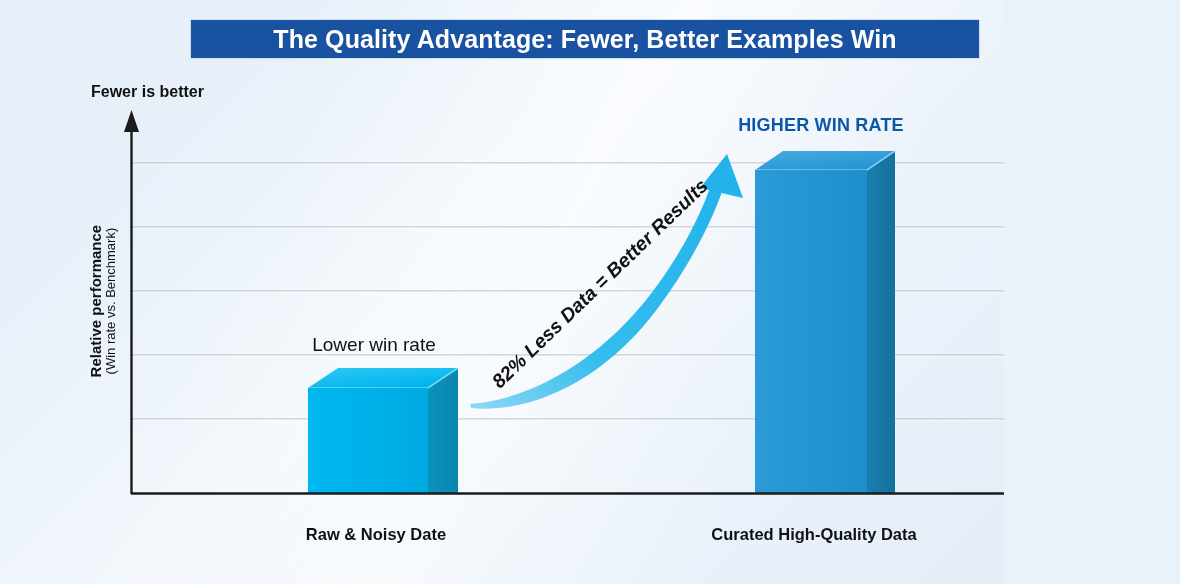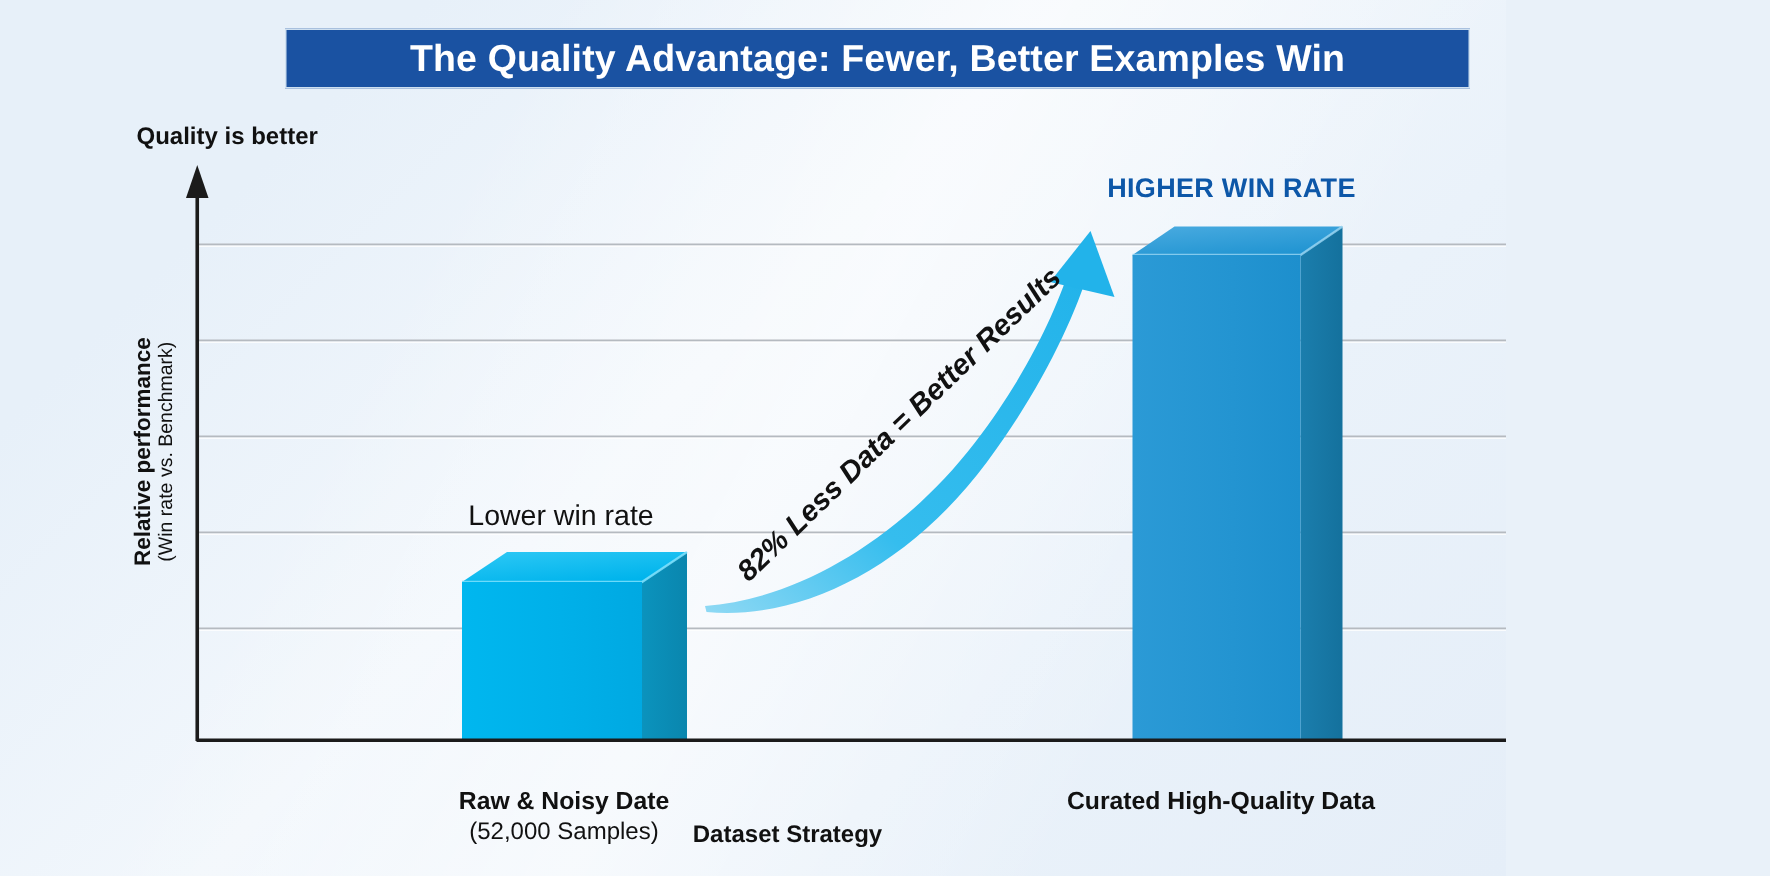--- a/index.html
+++ b/index.html
@@ -256,37 +256,35 @@
     <g>
 
       <line x1="131.5" y1="494" x2="131.5" y2="122" stroke="#1b1b1b" stroke-width="2.4"></line>
       <polygon points="131.5,110 139,132 124,132" fill="#1b1b1b"></polygon>
 
       <line x1="131" y1="493.5" x2="1050" y2="493.5" stroke="#1b1b1b" stroke-width="2.4"></line>
       <polygon points="1063,493.5 1040,502 1040,485" fill="#1b1b1b"></polygon>
     </g>
   </svg>
 
-  <div id="higher-is-better">Quality is better</div>
+  <div id="higher-is-better">Fewer is better</div>
 
   <div id="y-axis-label">
     <span class="main">Relative performance</span>
     <span class="sub">(Win rate vs. Benchmark)</span>
   </div>
 
   <div id="cat-label-0" class="cat-label">
     <span class="name">Raw &amp; Noisy Date</span>
-    <span class="count">(52,000 Samples)</span>
   </div>
 
   <div id="cat-label-1" class="cat-label">
     <span class="name">Curated High-Quality Data</span>
   </div>
 
-  <div id="x-axis-label">Dataset Strategy</div>
 
   <div id="lower-win-rate">Lower win rate</div>
 
   <div id="higher-win-rate">HIGHER WIN RATE</div>
 
   <div id="arrow-annotation">82% Less Data = Better Results</div>
 
 </div>
 
 </body></html>

